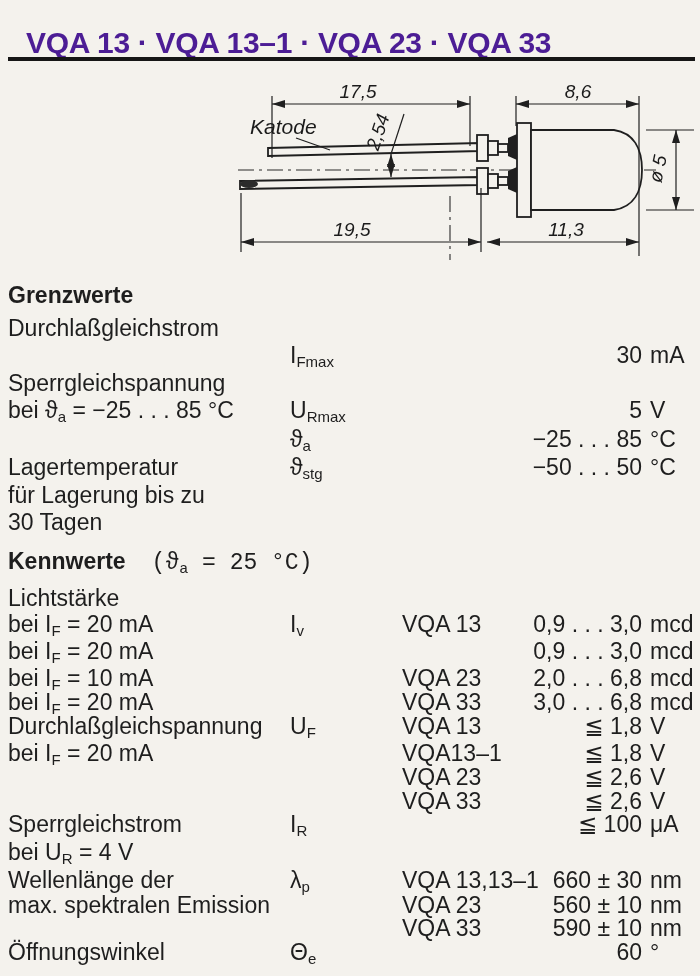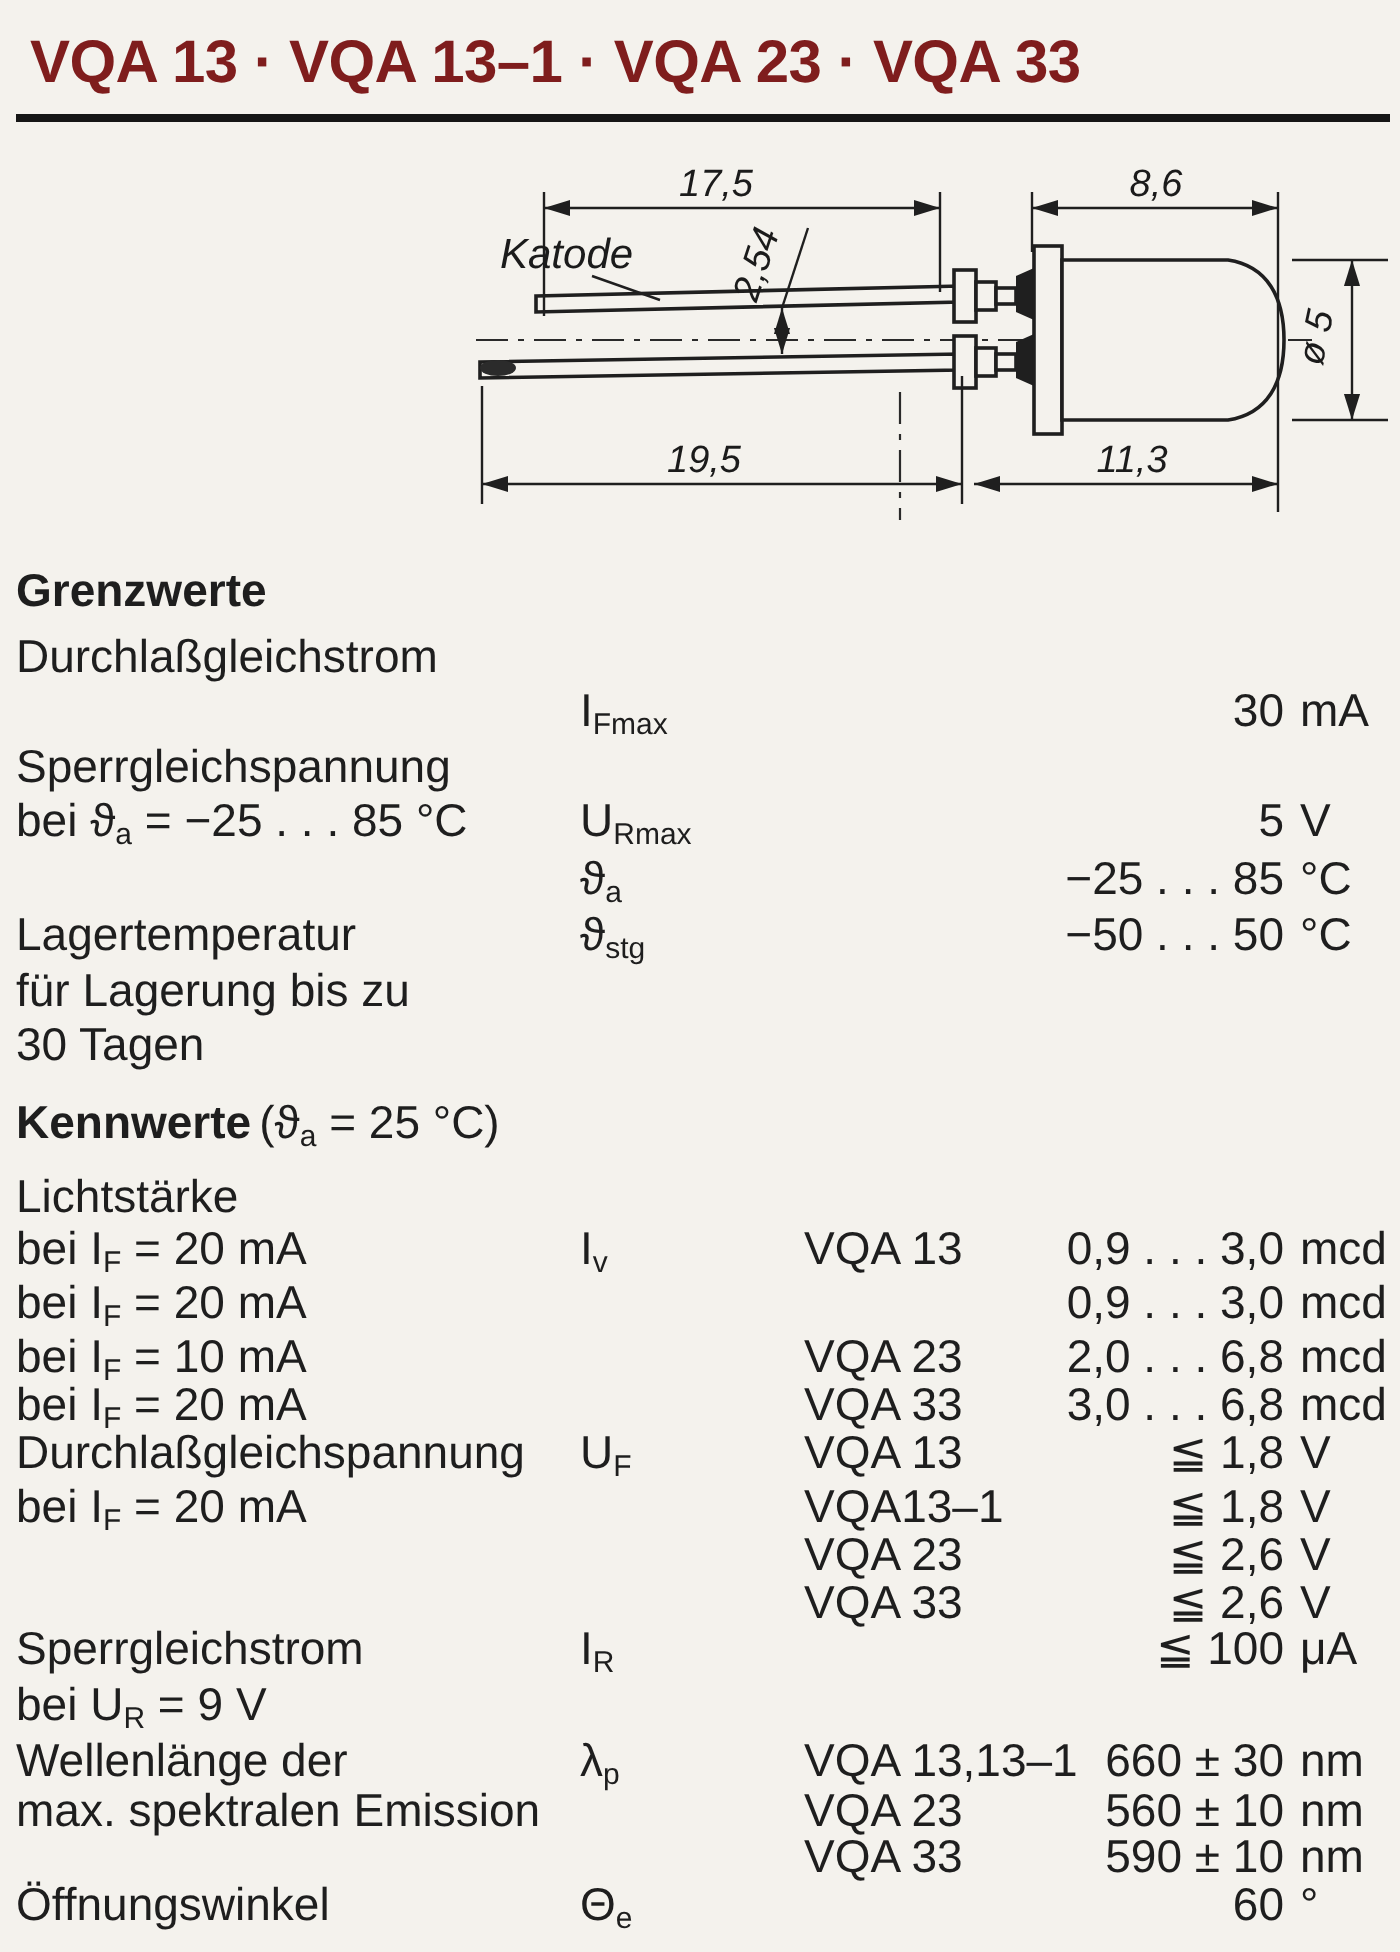--- a/index.html
+++ b/index.html
@@ -2,22 +2,22 @@
 <html><head>
 <meta charset="utf-8">
 <style>
   html,body{margin:0;padding:0;background:#c9c7c2;}
   .page{
     position:relative; width:700px; height:976px; margin:0 auto;
     background:#f4f2ed; color:#1e1e1e; overflow:hidden;
     font-family:"Liberation Sans","DejaVu Sans",sans-serif;
   }
   .title{
-    position:absolute; left:10px; top:10px; margin:5px;
-    font-size:30px; font-weight:700; letter-spacing:-0.3px; color:#7f1d1d;
+    position:absolute; left:10px; top:10px; margin:16px;
+    font-size:30px; font-weight:700; letter-spacing:-0.3px; color:#4c1d95;
   }
   .rule{
     position:absolute; left:8px; right:5px; top:57px; height:4px; background:#161616;
   }
   svg.draw{ position:absolute; left:0; top:70px; }
   svg.draw .part{ stroke:#1f1f1f; stroke-width:1.8; fill:#f4f2ed; }
   svg.draw .dim{ stroke:#1f1f1f; stroke-width:1.2; fill:none; }
   svg.draw .cl{ stroke:#2a2a2a; stroke-width:1.1; fill:none; stroke-dasharray:16 5 3 5; }
   svg.draw text{
     font-family:"Liberation Sans","DejaVu Sans",sans-serif;
@@ -25,21 +25,21 @@
   }
   svg.draw text.kat{ font-size:21px; }
   .line{ position:absolute; left:0; width:700px; height:28px; font-size:23px; line-height:28px; white-space:nowrap;}
   .line .lab{ position:absolute; left:8px; }
   .line .sym{ position:absolute; left:290px; }
   .line .typ{ position:absolute; left:402px; }
   .line .val{ position:absolute; right:58px; text-align:right; }
   .line .unit{ position:absolute; left:650px;text-align:right; }
   .line sub{ font-size:15px; line-height:0; vertical-align:-4px; }
   .heading{ font-weight:700; font-size:23px; }
-  .heading .h-cond{ font-weight:400; margin-left:4px; }
+  .heading .h-cond{ font-weight:400; margin-left:26px;font-family:Liberation Mono, monospace; }
   .sec{ display:contents; }
 </style>
 </head>
 <body>
 
 <div class="page">
 
   <h1 class="title">VQA 13 · VQA 13–1 · VQA 23 · VQA 33</h1>
   <div class="rule"></div>
 
@@ -207,21 +207,21 @@
       <span class="unit">V</span>
     </div>
 
     <div class="line" style="top:810px">
       <span class="lab">Sperrgleichstrom</span>
       <span class="sym"><span>I</span><sub>R</sub></span>
       <span class="val">≦ 100</span>
       <span class="unit">μA</span>
     </div>
     <div class="line" style="top:838px">
-      <span class="lab"><span>bei U</span><sub>R</sub><span> = 9 V</span></span>
+      <span class="lab"><span>bei U</span><sub>R</sub><span> = 4 V</span></span>
     </div>
 
     <div class="line" style="top:866px">
       <span class="lab">Wellenlänge der</span>
       <span class="sym"><span>λ</span><sub>p</sub></span>
       <span class="typ">VQA 13,13–1</span>
       <span class="val">660 ± 30</span>
       <span class="unit">nm</span>
     </div>
     <div class="line" style="top:891px">

